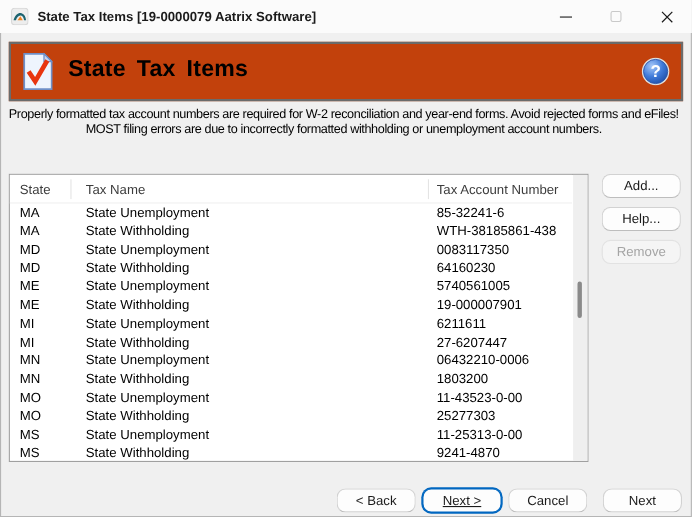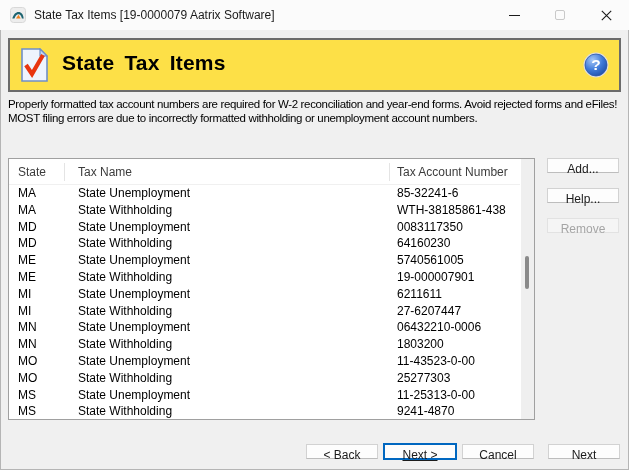--- a/index.html
+++ b/index.html
@@ -5,47 +5,47 @@
   * { margin:0; padding:0; box-sizing:border-box; }
   html { background:#888; }
   body {
     width:629px; height:470px; position:relative; overflow:hidden;
     font-family:"Liberation Sans", sans-serif; background:#f0f0f0;
     box-shadow: inset 0 0 0 1px #b5b5b5;
   }
   
   .titlebar { position:absolute; top:0; left:0; width:629px; height:30px; background:#fbfbfb; }
   .app-icon { position:absolute; left:10px; top:7px; width:16px; height:16px; }
-  .win-title { position:absolute; left:34px; top:0; height:30px; line-height:30px; font-size:12px; color:#1b1b1b; white-space:nowrap; }
+  .win-title { position:absolute; left:34px; top:0; height:30px; line-height:30px; font-size:12px; color:#1b1b1b; white-space:nowrap;font-weight:bold; }
   .win-btn { position:absolute; top:0; width:46px; height:30px; display:flex; align-items:center; justify-content:center; }
   .wb-min { right:92px; } .wb-max { right:46px; } .wb-close { right:0; }
   .glyph-min { width:11px; height:1px; background:#1b1b1b; }
   .glyph-max { width:10px; height:10px; border:1px solid #c9c9c9; border-radius:2px; }
   
-  .header-box { position:absolute; left:8px; top:38px; width:613px; height:54px; background:#fde047; border:2px solid #6b6b6b; }
+  .header-box { position:absolute; left:8px; top:38px; width:613px; height:54px; background:#c2410c; border:2px solid #6b6b6b; }
   .doc-icon { position:absolute; left:10px; top:8px; width:28px; height:34px; }
   .hdr-title { position:absolute; left:52px; top:11px; font-size:21px; font-weight:bold; color:#000; word-spacing:4px; letter-spacing:0.2px; white-space:nowrap; }
   .help-orb { position:absolute; right:10px; top:12px; width:26px; height:26px; cursor:pointer; }
   
-  .desc { position:absolute; left:8px; top:98px; font-size:11.5px; letter-spacing:-0.35px; color:#000; line-height:13.5px; white-space:nowrap; }
+  .desc { position:absolute; left:8px; top:98px; font-size:11.5px; letter-spacing:-0.35px; color:#000; line-height:13.5px; white-space:nowrap;text-align:center; }
   
   .listbox { position:absolute; left:8px; top:158px; width:527px; height:262px; background:#fff; border:1px solid #a0a0a0; }
   .list-header { position:absolute; top:0; left:0; width:511px; height:26px; background:#fff; border-bottom:1px solid #f0f0f0;
     display:grid; grid-template-columns:60px 319px 1fr; align-items:center; padding-left:9px;
     font-size:12px; color:#3c3c3c; }
   .col-sep { position:absolute; top:4px; width:1px; height:18px; background:#e4e4e4; }
   .sep1 { left:55px; } .sep2 { left:380px; }
   .list-body { position:absolute; top:26px; left:0; width:511px; height:233px; overflow:hidden; }
   .row { height:16.8px; line-height:16.8px; display:grid; grid-template-columns:60px 319px 1fr; padding-left:9px; font-size:12px; color:#000; }
   .row span { overflow:hidden; white-space:nowrap; }
   .scrollbar { position:absolute; top:0; right:0; width:13px; height:260px; background:#efefef; }
   .thumb { position:absolute; left:4px; top:97px; width:4px; height:33px; background:#8a8a8a; border-radius:2px; }
   
-  .btn { position:absolute; width:72px; height:15px; background:#fdfdfd; border:1px solid #d2d2d2; border-bottom-color:#bdbdbd;
-    border-radius:0; font-family:"Liberation Sans",sans-serif; font-size:12px; color:#1b1b1b; text-align:center; line-height:20px; cursor:pointer; }
+  .btn { position:absolute; width:72px; height:22px; background:#fdfdfd; border:1px solid #d2d2d2; border-bottom-color:#bdbdbd;
+    border-radius:8px; font-family:"Liberation Sans",sans-serif; font-size:12px; color:#1b1b1b; text-align:center; line-height:20px; cursor:pointer; }
   .btn:disabled, .btn.disabled { background:#f5f5f5; color:#a5a5a5; border-color:#e2e2e2; cursor:default; }
   .b-add { left:547px; top:158px; }
   .b-edit { left:547px; top:188px; }
   .b-remove { left:547px; top:218px; }
   .b-back { left:306px; top:444px; }
   .b-next { left:384px; top:444px; border-color:#0067c0; box-shadow:0 0 0 1px #0067c0;text-decoration:underline; }
   .b-cancel { left:462px; top:444px; }
   .b-help { left:548px; top:444px; }
 </style>
 </head>

